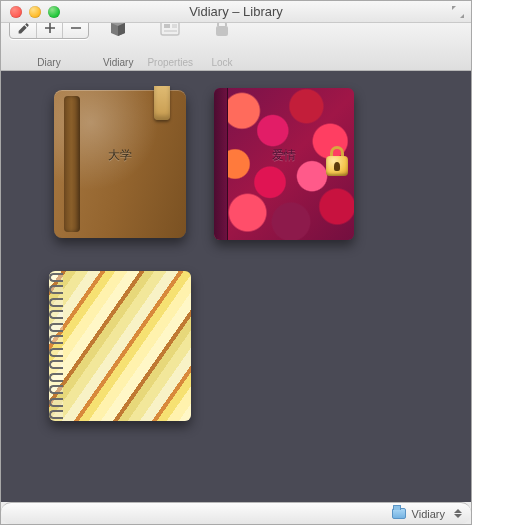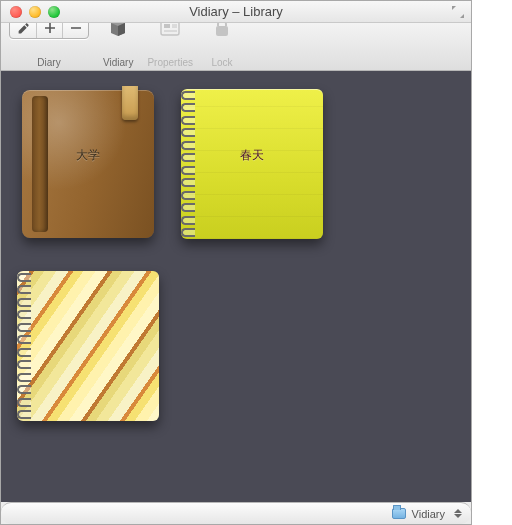--- a/index.html
+++ b/index.html
@@ -18,21 +18,21 @@
   .toolbar { height: 48px; background: linear-gradient(#f3f3f3,#dedede); border-bottom: 1px solid #b7b7b7; display: flex; align-items: flex-end; padding: 0 8px 2px 8px; gap: 14px; }
   .tgroup { display: flex; flex-direction: column; align-items: center; gap: 18px; color: #6b6b6b; }
   .tgroup.disabled { color: #b3b3b3; }
   .seg { display: flex; height: 22px; border: 1px solid #b2b2b2; border-radius: 4px; overflow: hidden; background: linear-gradient(#ffffff,#ececec); box-shadow: 0 1px 0 #fff; }
   .segbtn { width: 26px; display: flex; align-items: center; justify-content: center; color: #555; }
   .segbtn + .segbtn { border-left: 1px solid #c7c7c7; }
   .ticon { width: 30px; height: 22px; display: flex; align-items: center; justify-content: center; }
   .tlabel { font-size: 10px; }
   
   .content { flex: 1; background: #4a4a55; overflow: auto; }
-  .grid { display: flex; flex-wrap: wrap; gap: 24px 18px; padding: 14px 14px 20px 14px; }
+  .grid { display: flex; flex-wrap: wrap; gap: 24px 18px; padding: 14px 14px 20px 14px; margin-left: 32px; }
   .diary { width: 146px; height: 158px; position: relative; display: flex; align-items: center; justify-content: center; }
   .dlabel { position: absolute; color: #3a3021; font-size: 12px; text-align: center; width: 100%; top: 62px; text-shadow: 0 1px 0 rgba(255,255,255,.25); pointer-events: none; }
 
   
   .book-leather { width: 132px; height: 148px; border-radius: 8px; position: relative;
     background:
       radial-gradient(circle at 28% 22%, rgba(255,255,255,.25), transparent 45%),
       linear-gradient(105deg,#a87942,#93642e 55%,#7a5122);
     box-shadow: 0 6px 12px rgba(0,0,0,.45), inset 0 1px 0 rgba(255,255,255,.25);
   }
@@ -173,39 +173,31 @@
   </div>
 
   <div class="content">
     <div class="grid">
 
       <div class="diary">
         <div class="book-leather"></div>
         <div class="dlabel">大学</div>
       </div>
 
-
       <div class="diary">
-        <div class="book-yellow"></div>
-        <div class="rings">
-          <span></span>
-            <span></span>
-            <span></span>
-            <span></span>
-            <span></span>
-            <span></span>
-            <span></span>
-            <span></span>
-            <span></span>
-            <span></span>
-            <span></span>
-            <span></span>
-        </div>
-        <div class="dlabel">春天</div>
-      </div>
+        <div class="book-hearts">
+          <div class="spine"></div>
+          <div class="lock">
+            <div class="shackle"></div>
+              <div class="lockbody"></div>
+          </div>
+        </div>
+        <div class="dlabel">爱情</div>
+      </div>
+
 
       <div class="diary">
         <div class="book-stripe"></div>
         <div class="rings">
           <span></span>
             <span></span>
             <span></span>
             <span></span>
             <span></span>
             <span></span>

